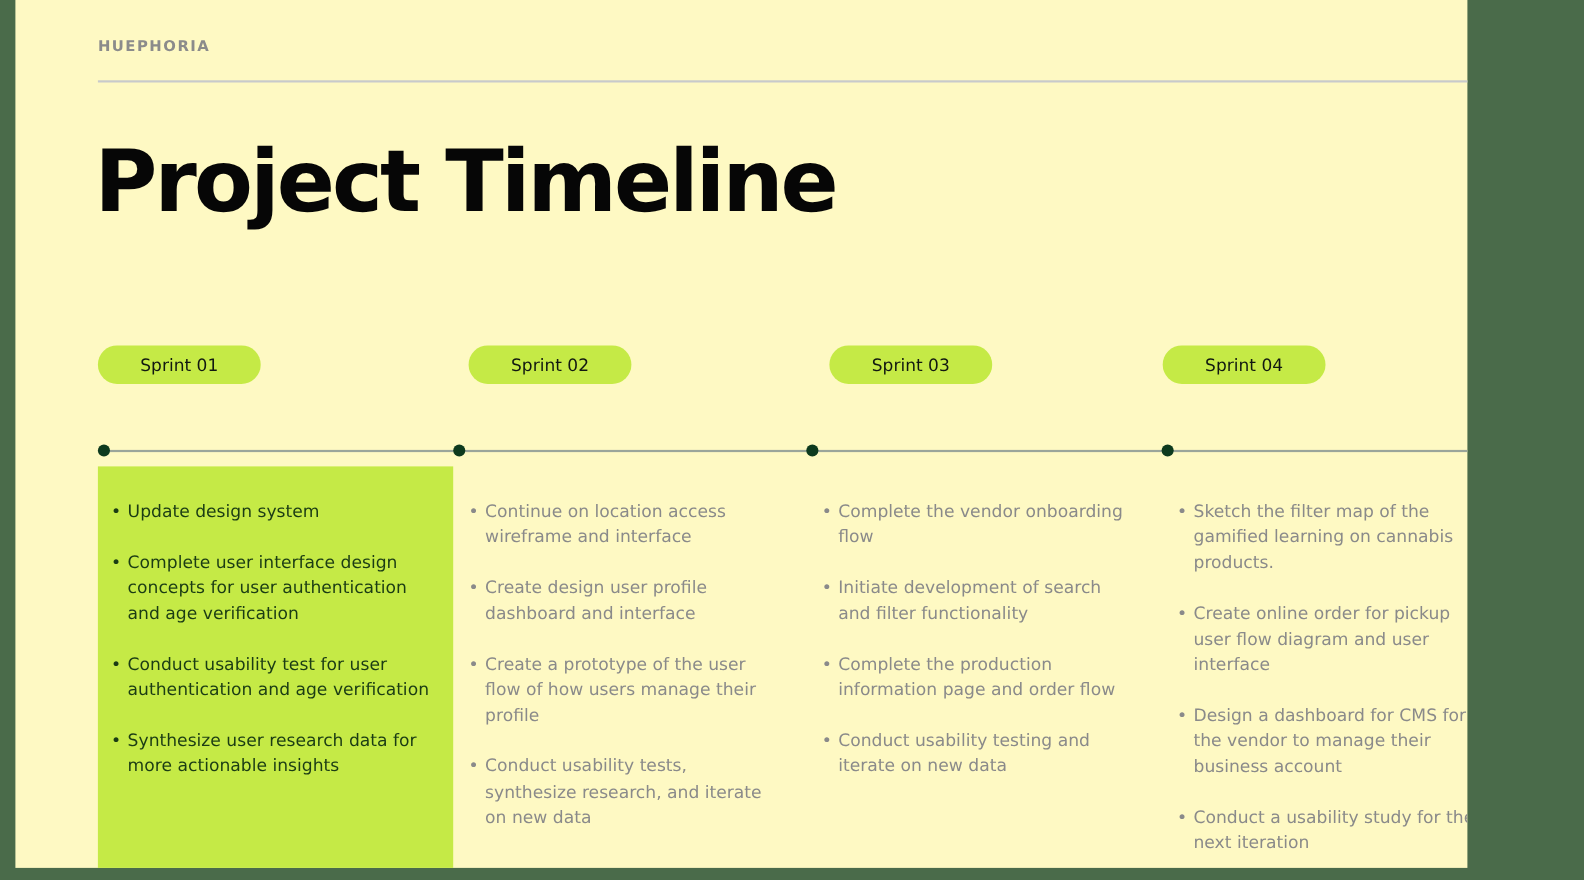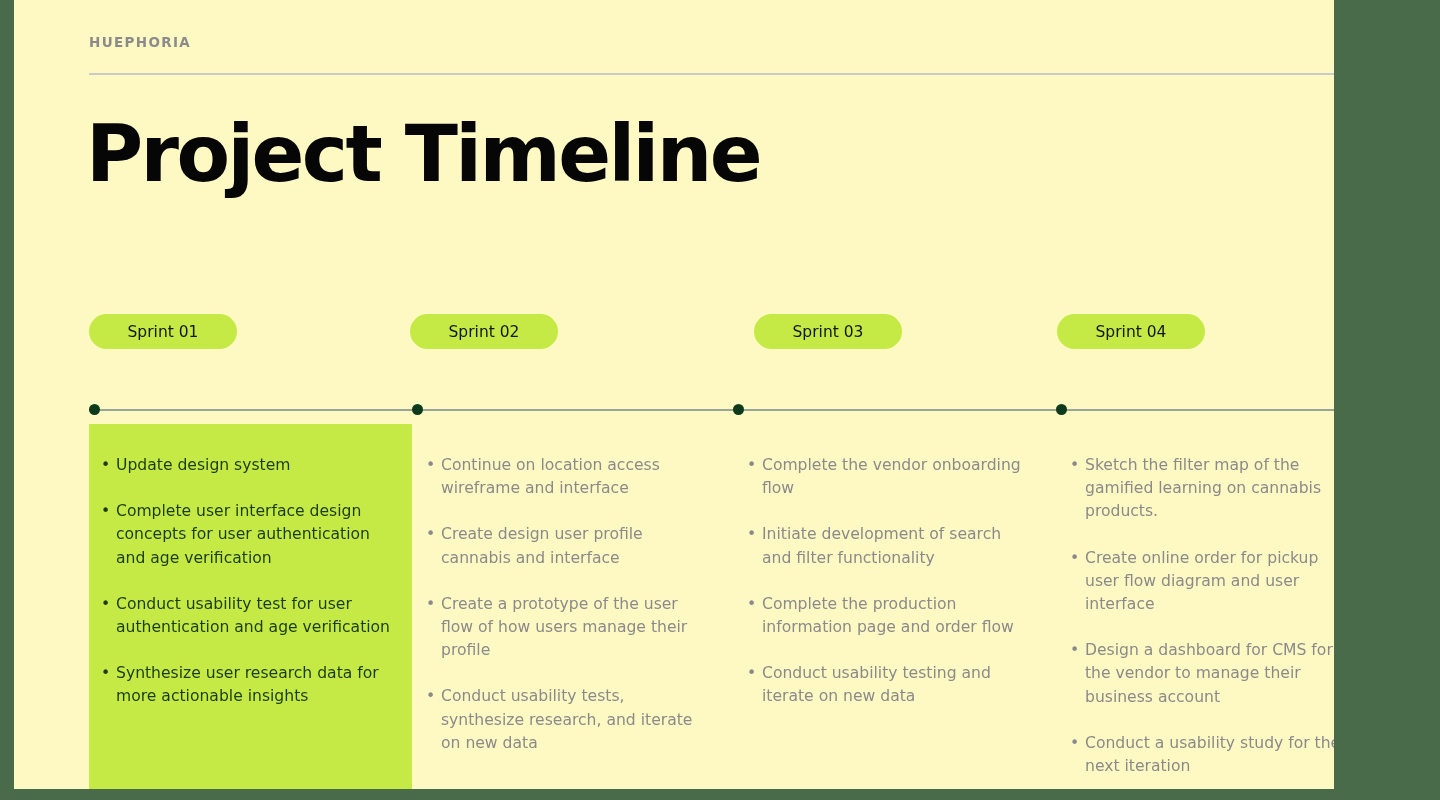--- a/index.html
+++ b/index.html
@@ -42,21 +42,21 @@
     left: 75px;
     top: 73px;
     width: 1266px;
     height: 2px;
     background: #c8cacb;
   }
 
   .page-title {
     position: absolute;
     left: 72px;
-    top: 115px;
+    top: 127px;
     font-size: 78px;
     line-height: 1;
     font-weight: 700;
     letter-spacing: -2.6px;
     color: #060606;
     text-align: center;
   }
 
   
   .timeline-axis {
@@ -152,30 +152,30 @@
         </div>
         <div class="task">
           <span class="bullet">•</span>
           <span class="task-text">Conduct usability test for user authentication and age verification</span>
         </div>
         <div class="task">
           <span class="bullet">•</span>
           <span class="task-text">Synthesize user research data for more actionable insights</span>
         </div>
       </div>
-      <div class="pill" style="left: 396px; width: 148px;">Sprint 02</div>
+      <div class="pill" style="left: 412px; width: 148px;">Sprint 02</div>
       <div class="dot" style="left: 398px;"></div>
       <div class="col plain" style="left: 398px; width: 318px;">
         <div class="task">
           <span class="bullet">•</span>
           <span class="task-text">Continue on location access wireframe and interface</span>
         </div>
         <div class="task">
           <span class="bullet">•</span>
-          <span class="task-text">Create design user profile cannabis and interface</span>
+          <span class="task-text">Create design user profile dashboard and interface</span>
         </div>
         <div class="task">
           <span class="bullet">•</span>
           <span class="task-text">Create a prototype of the user flow of how users manage their profile</span>
         </div>
         <div class="task">
           <span class="bullet">•</span>
           <span class="task-text">Conduct usability tests, synthesize research, and iterate on new data</span>
         </div>
       </div>

